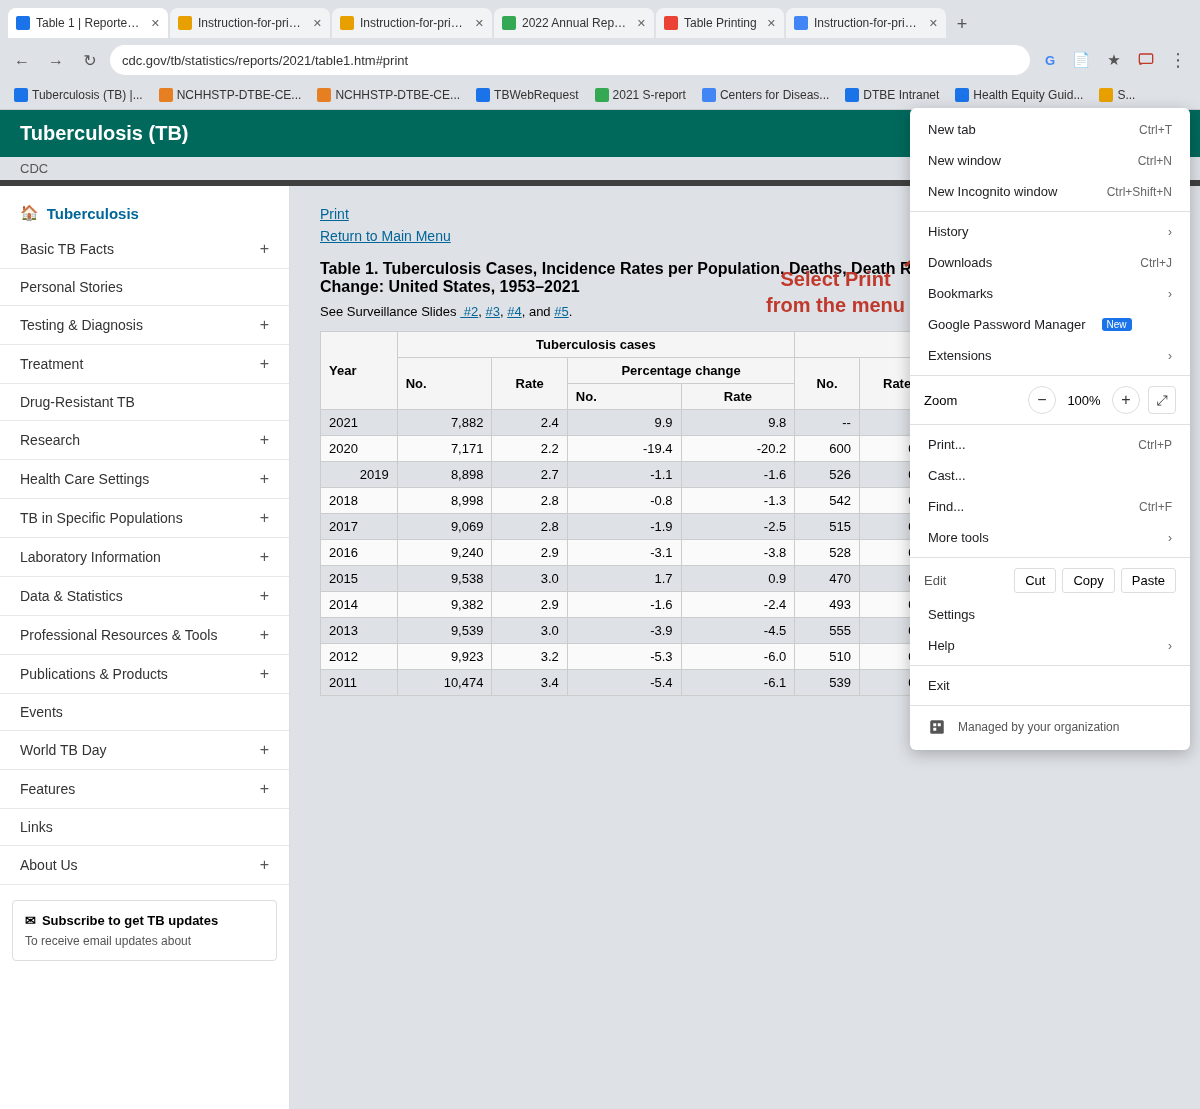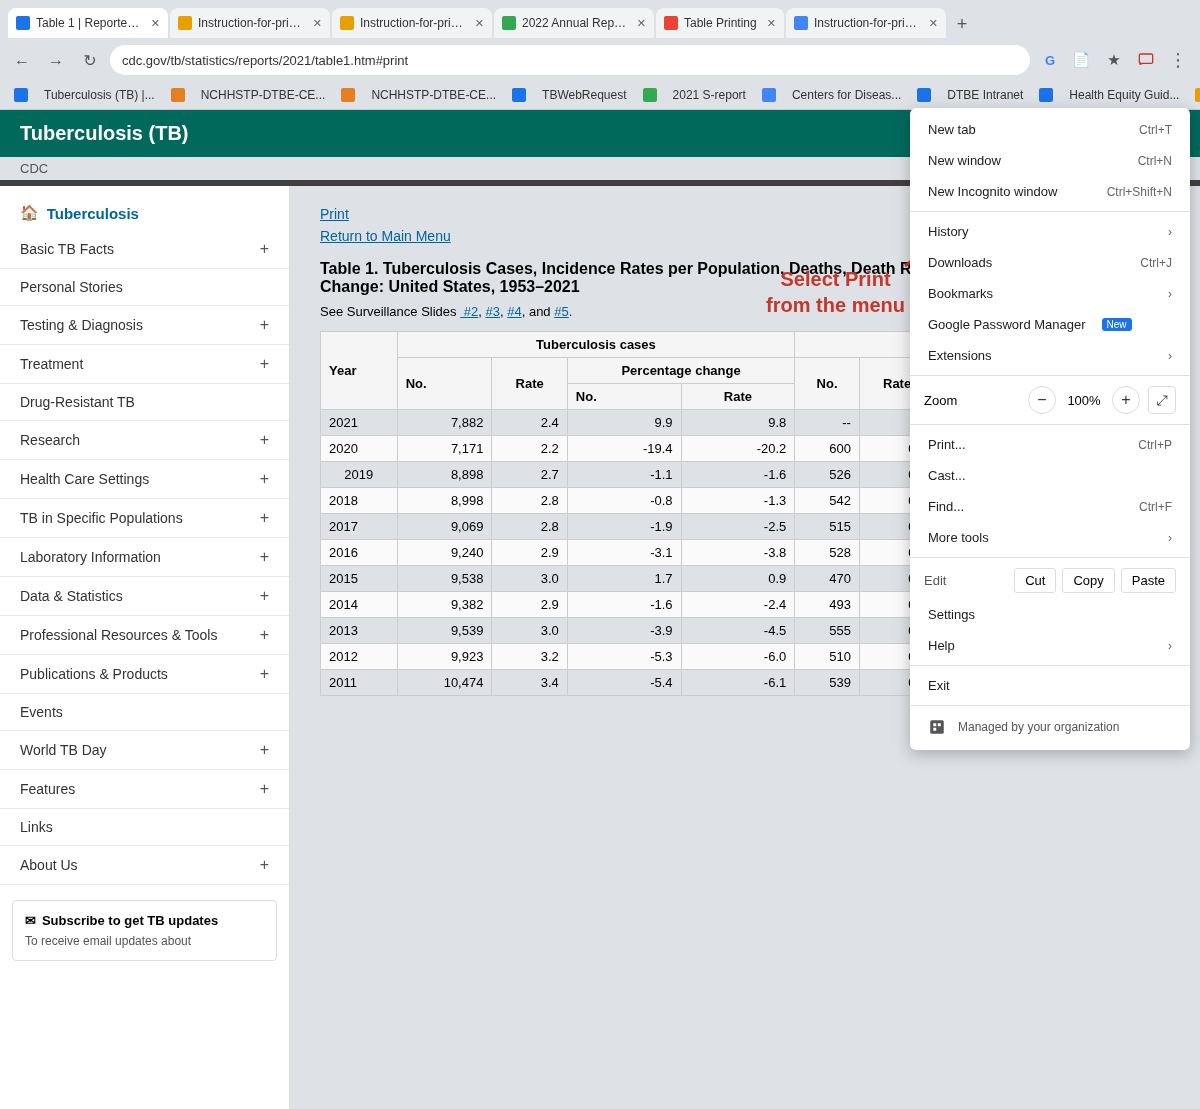--- a/index.html
+++ b/index.html
@@ -17,21 +17,21 @@
 
     .address-bar-row { display: flex; align-items: center; background: #dee1e6; padding: 4px 8px; gap: 6px; height: 44px; }
     .nav-btn { width: 28px; height: 28px; display: flex; align-items: center; justify-content: center; border-radius: 50%; color: #555; font-size: 16px; cursor: pointer; background: transparent; border: none; }
     .address-bar { flex: 1; height: 30px; border-radius: 15px; background: #fff; border: none; padding: 0 12px; font-size: 13px; color: #333; display: flex; align-items: center; }
     .address-text { font-size: 13px; color: #333; }
     .toolbar-icons { display: flex; gap: 4px; align-items: center; }
     .toolbar-icon { width: 28px; height: 28px; display: flex; align-items: center; justify-content: center; color: #555; font-size: 15px; cursor: pointer; border-radius: 50%; }
     .toolbar-icon.menu-btn { background: transparent; border: none; font-size: 18px; }
 
     .bookmarks-bar { background: #dee1e6; padding: 2px 8px 4px 8px; display: flex; gap: 4px; align-items: center; height: 28px; border-bottom: 1px solid #c8cace; overflow: hidden; }
-    .bookmark { font-size: 12px; color: #333; padding: 2px 6px; border-radius: 3px; white-space: nowrap; display: flex; align-items: center; gap: 16px; cursor: pointer; }
+    .bookmark { font-size: 12px; color: #333; padding: 2px 6px; border-radius: 3px; white-space: nowrap; display: flex; align-items: center; gap: 4px; cursor: pointer; }
     .bm-icon { width: 14px; height: 14px; background: #1a73e8; border-radius: 2px; flex-shrink: 0; }
 
     
     .page-content { display: flex; flex-direction: column; height: calc(1109px - 38px - 44px - 28px); overflow: hidden; }
     .site-header { background: #00695c; color: white; padding: 12px 20px; font-size: 20px; font-weight: bold; }
     .cdc-nav { padding: 4px 20px; font-size: 13px; color: #555; border-bottom: 6px solid #404040; }
 
     .main-layout { display: flex; flex: 1; overflow: hidden; }
 
     
@@ -326,21 +326,21 @@
                 <td>7,171</td>
                 <td>2.2</td>
                 <td>-19.4</td>
                 <td>-20.2</td>
                 <td>600</td>
                 <td>0.2</td>
                 <td>14.1</td>
                 <td>13.0</td>
               </tr>
               <tr>
-                <td style="text-align: center;">2019</td>
+                <td style="text-align: right;">2019</td>
                 <td>8,898</td>
                 <td>2.7</td>
                 <td>-1.1</td>
                 <td>-1.6</td>
                 <td>526</td>
                 <td>0.2</td>
                 <td>-3.0</td>
                 <td>-3.4</td>
               </tr>
               <tr>

